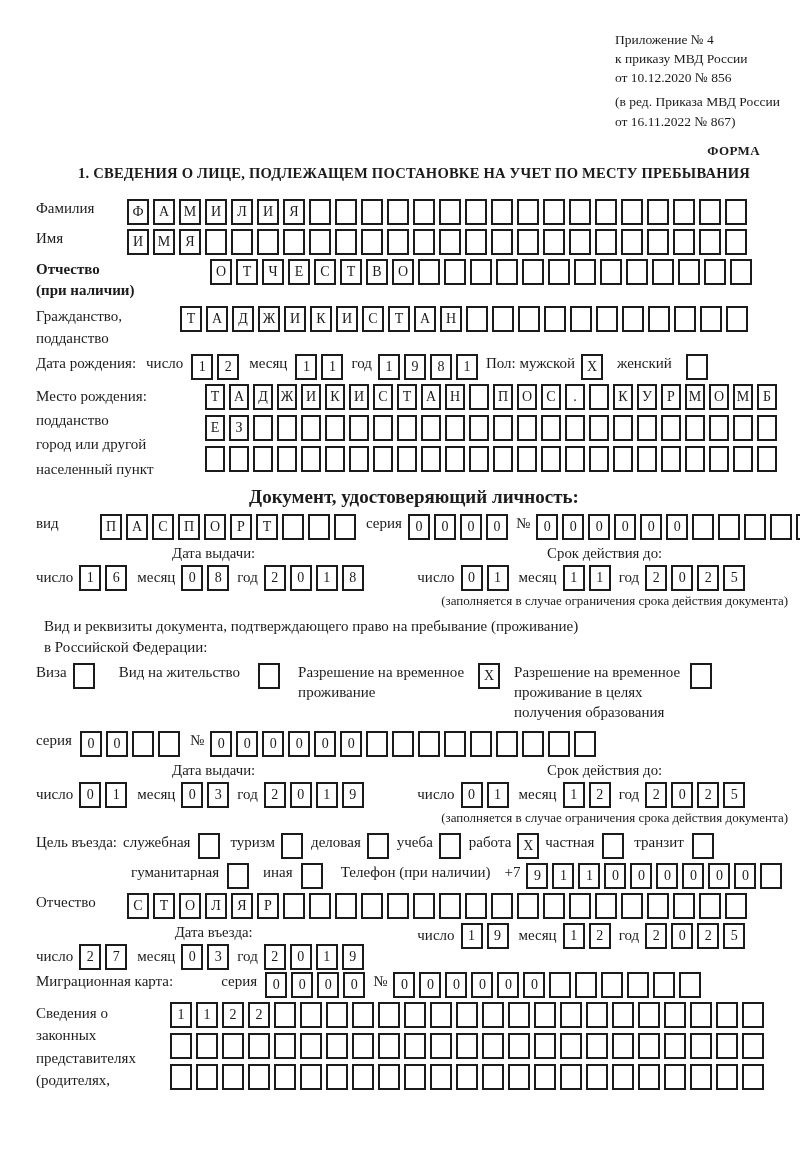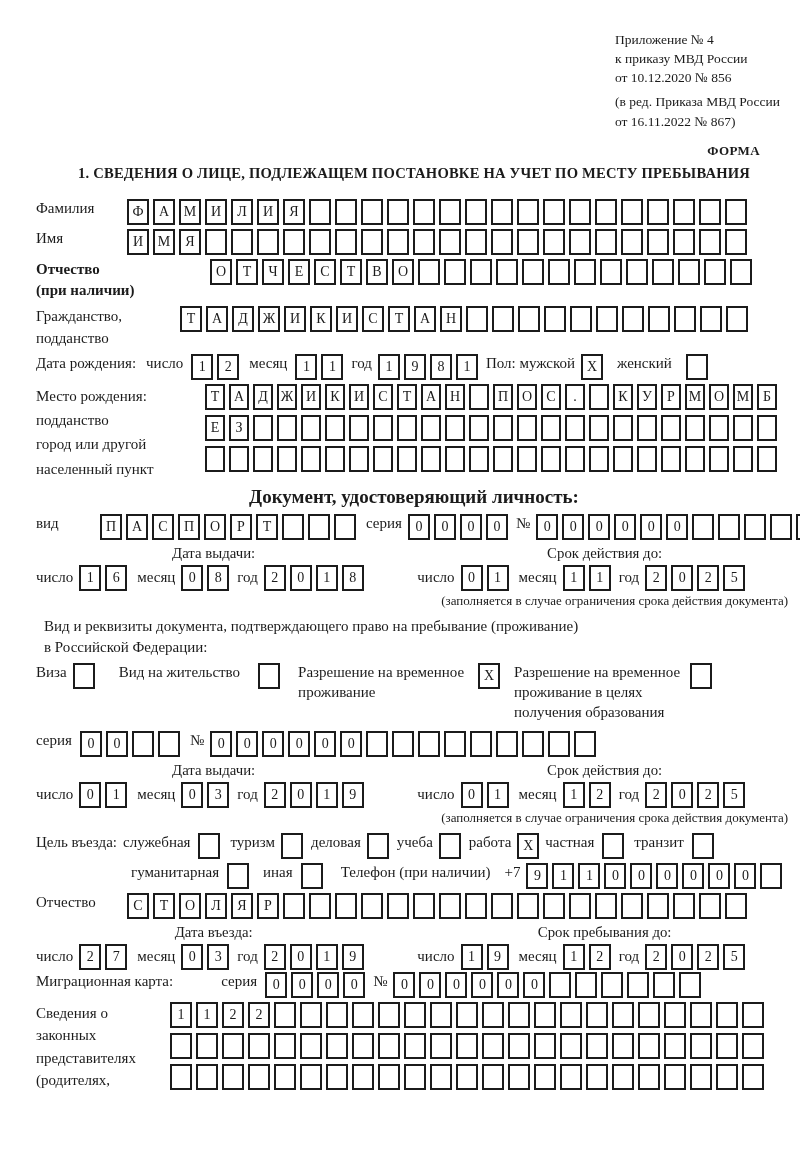--- a/index.html
+++ b/index.html
@@ -574,21 +574,20 @@
           <span class="sp8">год</span>
           <span class="cells sp6">
               <span class="cell">2</span>
               <span class="cell">0</span>
               <span class="cell">1</span>
               <span class="cell">9</span>
             </span>
         </div>
       </div>
       <div class="dcol-r">
-        <div class="dhead">Срок пребывания до:</div>
         <div class="dfields">
           <span>число</span>
           <span class="cells sp6">
               <span class="cell">1</span>
               <span class="cell">9</span>
             </span>
           <span class="sp10">месяц</span>
           <span class="cells sp6">
               <span class="cell">1</span>
               <span class="cell">2</span>

